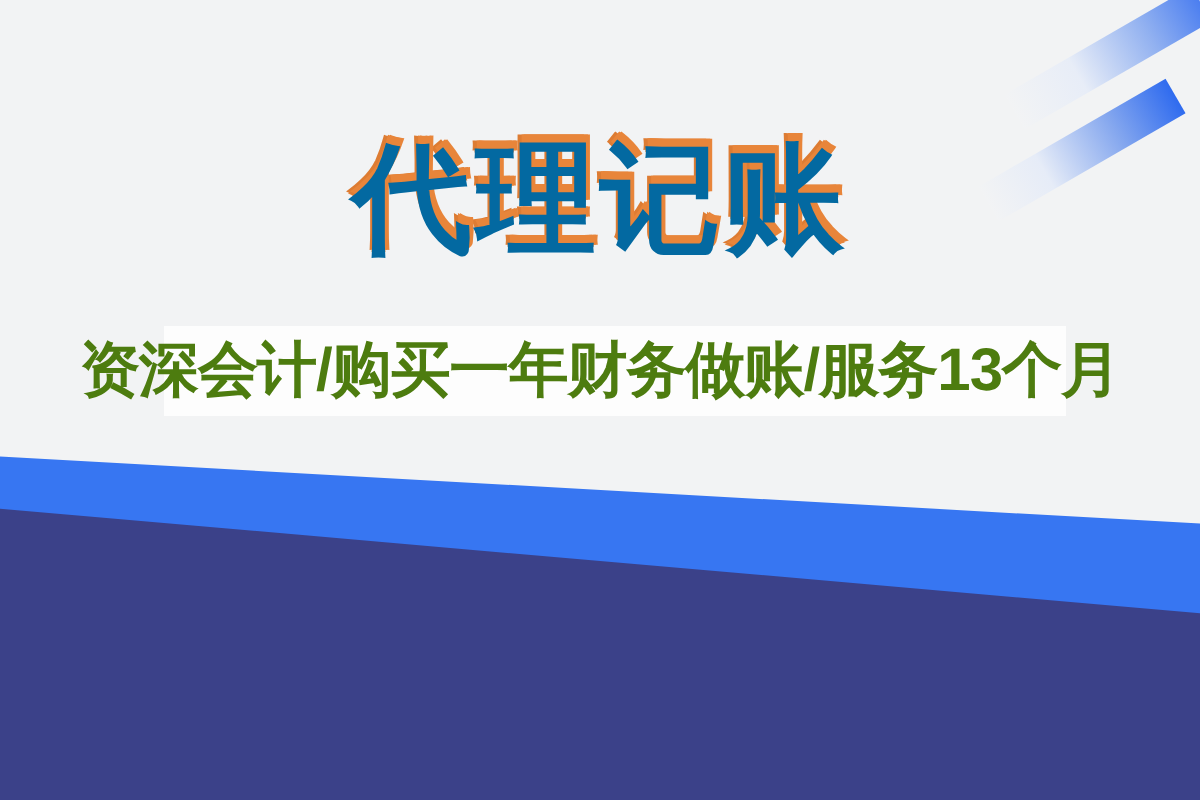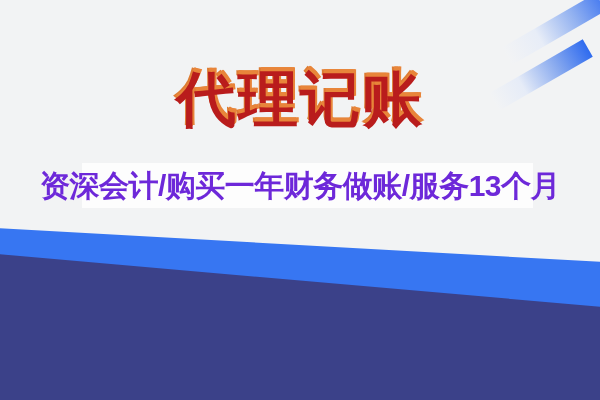--- a/index.html
+++ b/index.html
@@ -85,21 +85,21 @@
     height: 72px;
     text-align: center;
   }
   .title {
     position: relative;
     display: inline-block;
     font-size: 60px;
     line-height: 68px;
     font-weight: bold;
     letter-spacing: 2px;
-    color: #b91c1c;
+    color: #0369a1;
     text-shadow:
        1px -4px 0 #e8853a,
        2px -4px 0 #e8853a,
       -1px -4px 0 #dd7c33,
        0    -3px 0 #e8853a;
     text-align: center;
   }
 
   
   .subtitle-wrap {
@@ -109,21 +109,21 @@
     width: 600px;
     height: 42px;
     text-align: center;
     white-space: nowrap;
   }
   .subtitle {
     display: inline-block;
     font-size: 30px;
     line-height: 40px;
     font-weight: bold;
-    color: #6d28d9;
+    color: #4d7c0f;
     letter-spacing: -0.5px;
   }
 </style>
 </head>
 <body>
 
 <div id="banner">
 
   <div class="stripe stripe-1"></div>
   <div class="stripe stripe-2"></div>

